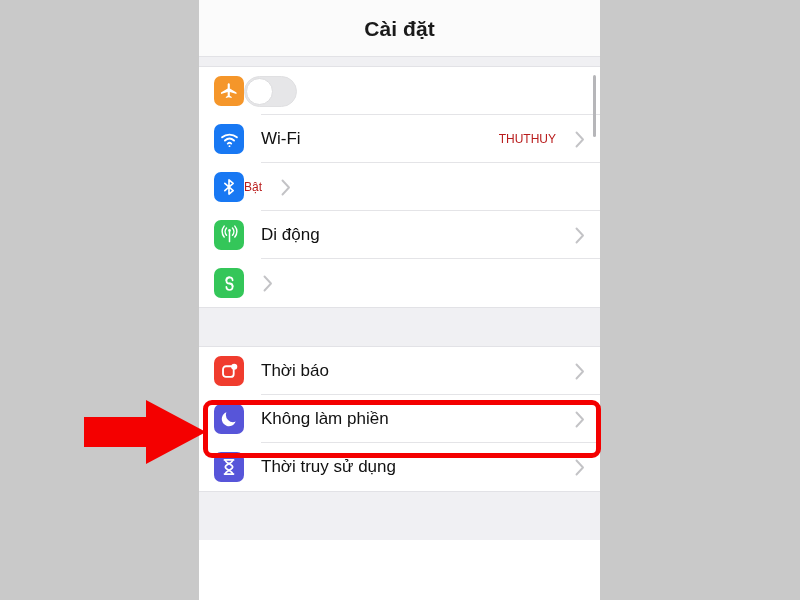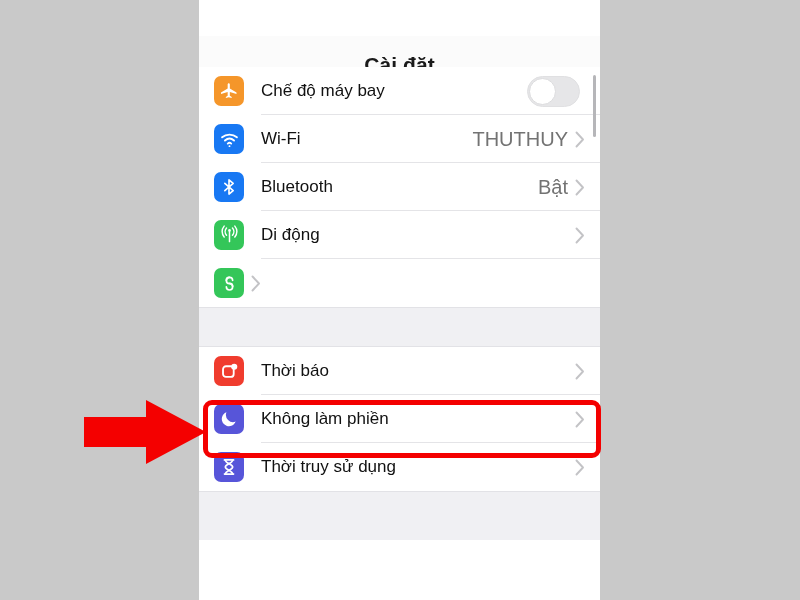--- a/index.html
+++ b/index.html
@@ -28,21 +28,20 @@
 
   
   .nav-bar {
     position: absolute;
     left: 0; top: 0;
     width: 401px;
     height: 57px;
     background: #fbfbfb;
     border-bottom: 1px solid #e2e2e6;
     box-sizing: border-box;
-    margin-top: 36px;
   }
   .nav-title {
     position: absolute;
     left: 0; right: 0;
     top: 17px;
     text-align: center;
     font-size: 21px;
     font-weight: bold;
     color: #1a1a1a;
     letter-spacing: .1px;
@@ -93,23 +92,23 @@
   .icon-box svg { display: block; }
 
   .row-label {
     margin-left: 17px;
     font-size: 17px;
     color: #111111;
     white-space: nowrap;
     flex: 1 1 auto;
   }
   .row-value {
-    font-size: 20px;
-    color: #737373;
-    margin-right: 4px;
+    font-size: 12px;
+    color: #b91c1c;
+    margin-right: 16px;
     white-space: nowrap;
   }
   .chevron {
     width: 16px;
     margin-right: 12px;
     flex: 0 0 auto;
     color: #c3c3c6;
     display: flex;
     align-items: center;
     justify-content: center;
@@ -184,21 +183,20 @@
   <div class="group-gap" style="height:9px;margin-top:57px;"></div>
 
   <div class="group">
 
     <div class="row">
       <div class="icon-box" style="background:#f5962a">
         <svg width="20" height="20" viewBox="0 0 24 24" fill="#ffffff">
           <path d="M21 15.5v-1.8l-8-4.6V4.3c0-.9-.6-1.6-1.3-1.6s-1.3.7-1.3 1.6v4.8l-8 4.6v1.8l8-2.4v4.6l-2.2 1.5v1.3l3.5-1 3.5 1v-1.3l-2.2-1.5v-4.6l8 2.4z"></path>
         </svg>
       </div>
-      <div class="row-label">Chế độ máy bay</div>
       <div class="toggle">
         <div class="knob"></div>
       </div>
       <div class="separator"></div>
     </div>
 
     <div class="row">
       <div class="icon-box" style="background:#1878f3">
         <svg width="21" height="21" viewBox="0 0 24 24" fill="none" stroke="#ffffff" stroke-width="2.1" stroke-linecap="round">
           <path d="M3.5 9.5c4.8-4.2 12.2-4.2 17 0"></path>
@@ -216,21 +214,20 @@
       </div>
       <div class="separator"></div>
     </div>
 
     <div class="row">
       <div class="icon-box" style="background:#1878f3">
         <svg width="20" height="20" viewBox="0 0 24 24" fill="none" stroke="#ffffff" stroke-width="2" stroke-linecap="round" stroke-linejoin="round">
           <path d="M7 7.6 L17 16.4 L12 20.5 L12 3.5 L17 7.6 L7 16.4"></path>
         </svg>
       </div>
-      <div class="row-label">Bluetooth</div>
       <div class="row-value">Bật</div>
       <div class="chevron">
         <svg width="10" height="17" viewBox="0 0 10 17" fill="none" stroke="#c3c3c6" stroke-width="1.9" stroke-linecap="round" stroke-linejoin="round">
             <path d="M1.5 1.5 L8 8.5 L1.5 15.5"></path>
           </svg>
       </div>
       <div class="separator"></div>
     </div>
 
     <div class="row">

